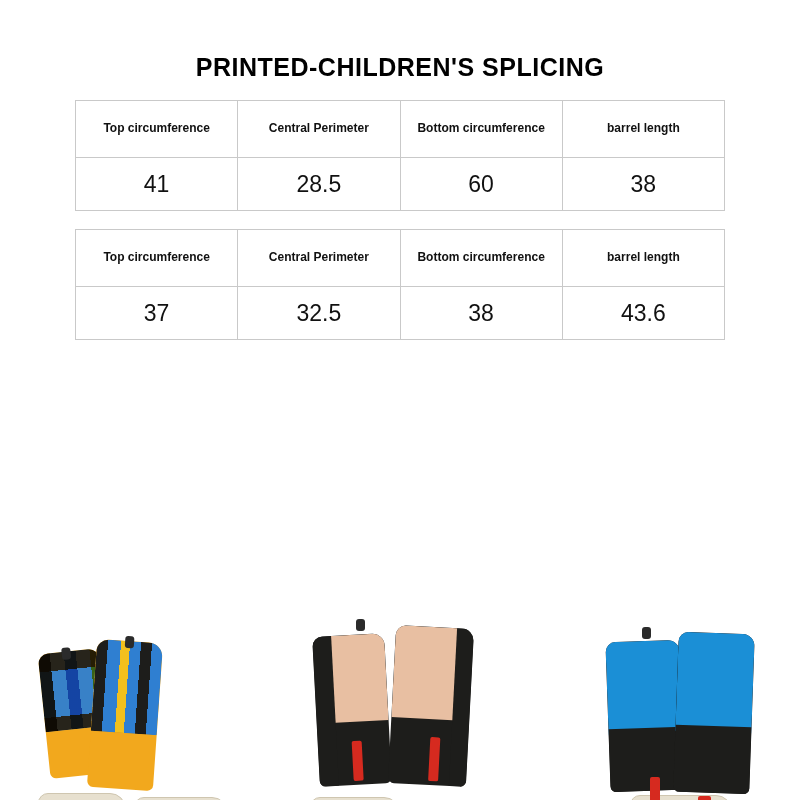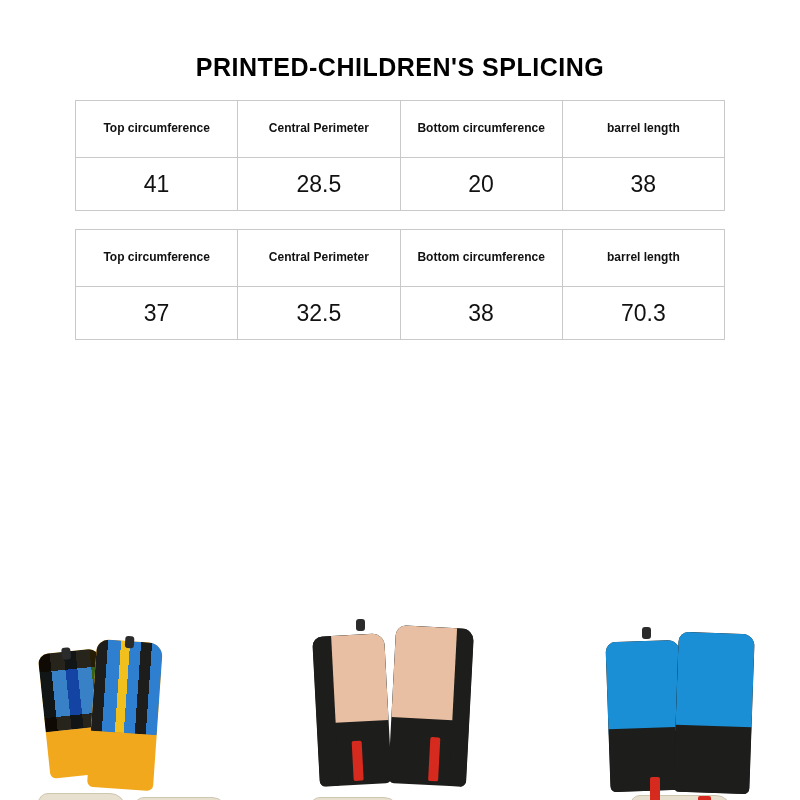--- a/index.html
+++ b/index.html
@@ -173,40 +173,40 @@
     <tbody>
       <tr class="head-row">
         <td>Top circumference</td>
         <td>Central Perimeter</td>
         <td>Bottom circumference</td>
         <td>barrel length</td>
       </tr>
       <tr class="value-row">
         <td>41</td>
         <td>28.5</td>
-        <td>20</td>
+        <td>60</td>
         <td>38</td>
       </tr>
     </tbody>
   </table>
 
 
   <table class="spec-table">
     <tbody>
       <tr class="head-row">
         <td>Top circumference</td>
         <td>Central Perimeter</td>
         <td>Bottom circumference</td>
         <td>barrel length</td>
       </tr>
       <tr class="value-row">
         <td>37</td>
         <td>32.5</td>
         <td>38</td>
-        <td>70.3</td>
+        <td>43.6</td>
       </tr>
     </tbody>
   </table>
 
   <div class="photo-area">
 
     <div class="product" style="left:30px; width:230px; height:230px;">
 
       <div class="boot" style="left:8px; bottom:10px; width:86px; height:48px;">
         

